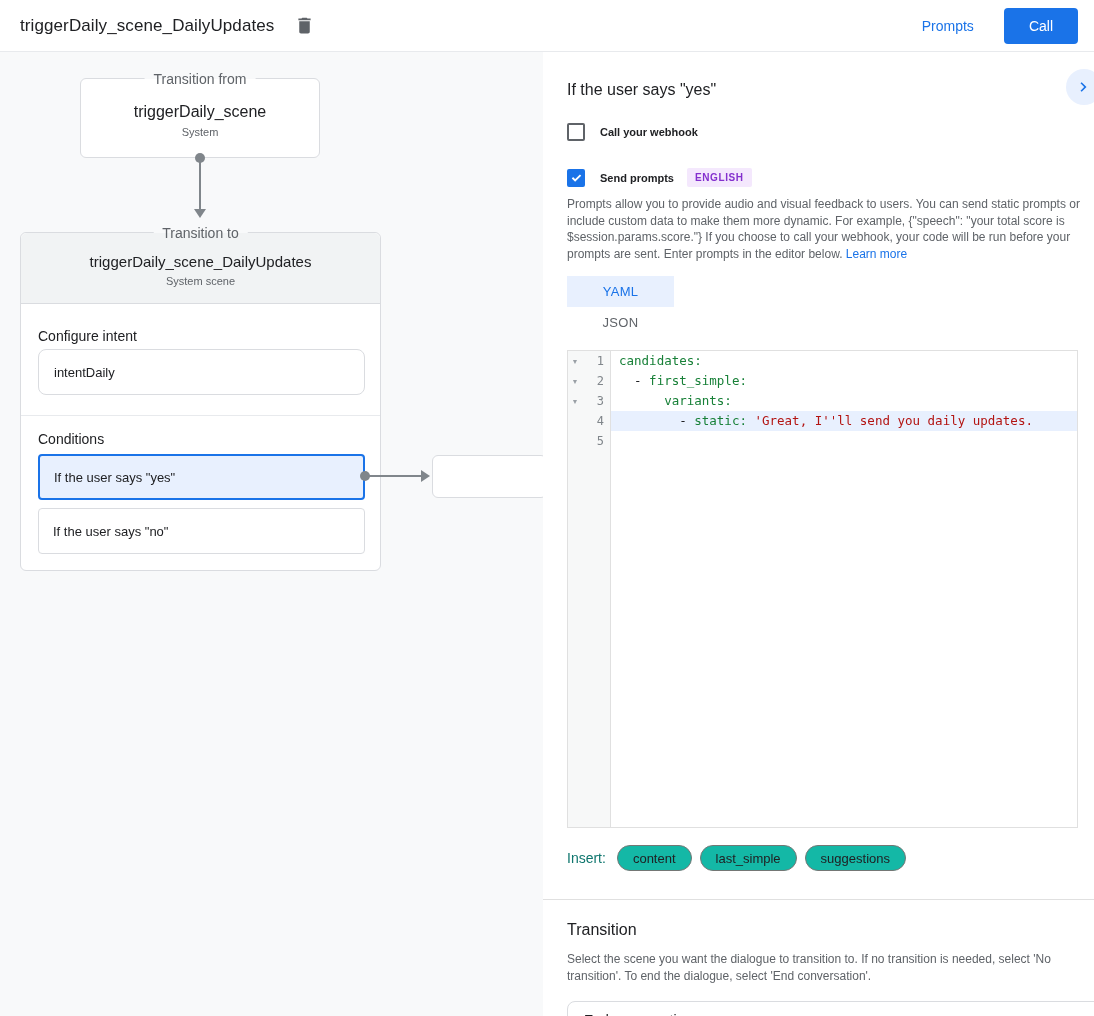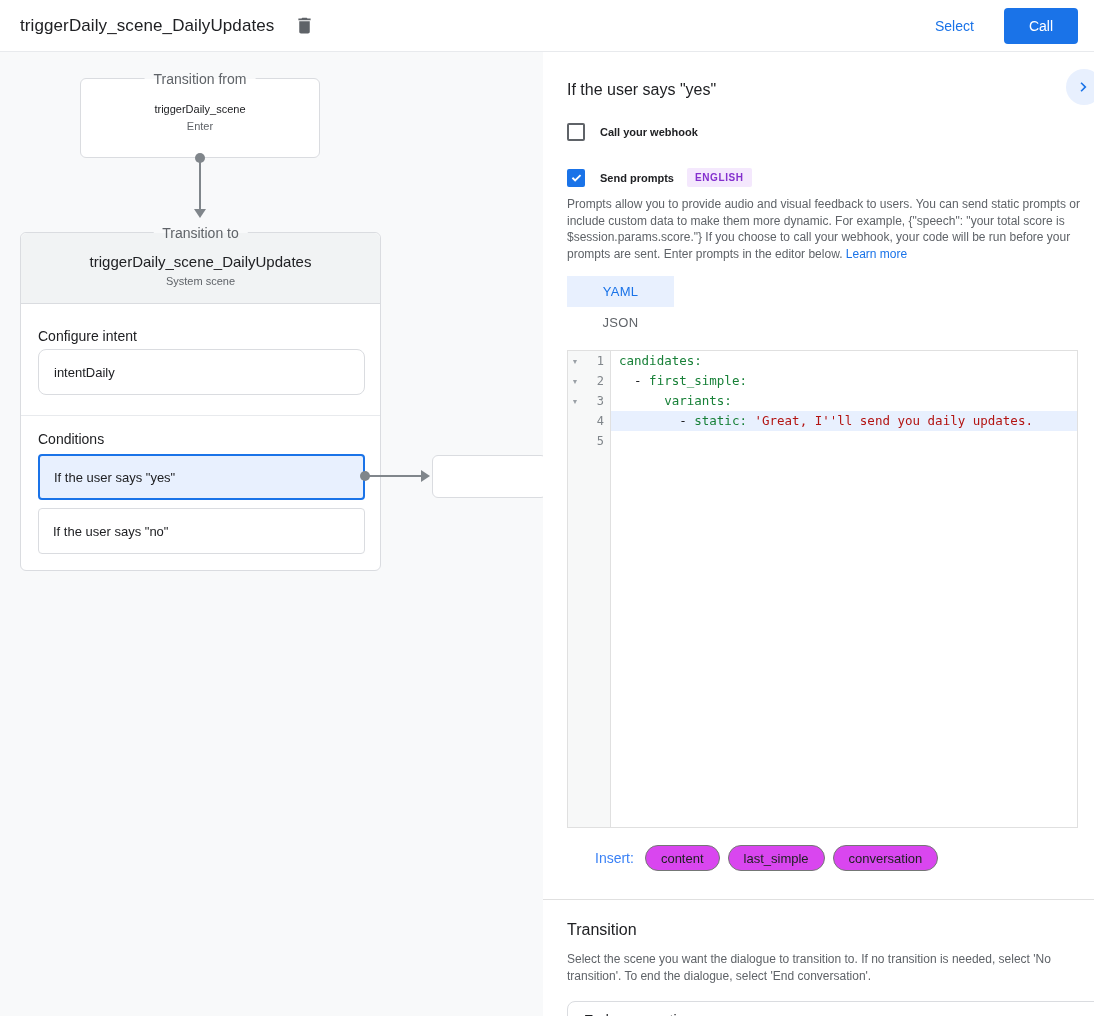--- a/index.html
+++ b/index.html
@@ -19,21 +19,21 @@
     font-family:inherit; cursor:pointer; }
   .save-btn { background:#1a73e8; border:none; color:#fff; font-size:14px; font-weight:500;
     font-family:inherit; border-radius:4px; height:36px; padding:0 25px; cursor:pointer; }
 
   
   .canvas { position:absolute; left:0; top:52px; width:543px; height:964px; background:#f8f9fa; overflow:hidden; }
   .flow-box { position:absolute; background:#fff; border:1px solid #dadce0; border-radius:6px; }
   .flow-legend { position:absolute; top:-8px; left:50%; transform:translateX(-50%); font-size:14px;
     color:#5f6368; padding:0 9px; white-space:nowrap; background:linear-gradient(#f8f9fa 50%, #ffffff 50%); }
   .from-box { left:80px; top:26px; width:240px; height:80px; }
-  .from-box .box-title { margin-top:24px; text-align:center; font-size:11px; color:#202124; }
+  .from-box .box-title { margin-top:24px; text-align:center; font-size:16px; color:#202124; }
   .box-subtitle { margin-top:5px; text-align:center; font-size:11px; color:#5f6368; }
 
   .conn-dot { position:absolute; width:10px; height:10px; border-radius:50%; background:#80868b; z-index:2; }
   .conn-line-v { position:absolute; width:2px; background:#80868b; }
   .conn-line-h { position:absolute; height:2px; background:#80868b; }
   .arrow-down { position:absolute; width:0; height:0; border-left:6px solid transparent;
     border-right:6px solid transparent; border-top:9px solid #80868b; }
   .arrow-right { position:absolute; width:0; height:0; border-top:6px solid transparent;
     border-bottom:6px solid transparent; border-left:9px solid #80868b; }
 
@@ -85,22 +85,22 @@
   .fold.has::before { content:"▼"; }
   .lnum { flex:1; text-align:right; padding-right:6px; color:#80868b; font-size:12px; }
   .code-col { flex:1; overflow:hidden; }
   .code-row { height:20px; line-height:20px; padding-left:8px; white-space:pre; overflow:hidden; }
   .code-row.hl { background:#e8f0fe; }
   .tok-key { color:#188038; }
   .tok-str { color:#b31412; }
   .tok-plain { color:#202124; }
 
   .insert-row { margin-top:17px; display:flex; align-items:center; }
-  .insert-label { font-size:14px; color:#3b82f6; margin-right:11px;margin-left:28px; }
-  .chip { border:1px solid #747775; border-radius:13px; background:#d946ef; height:26px; padding:4px 15px;
+  .insert-label { font-size:14px; color:#0f766e; margin-right:11px; }
+  .chip { border:1px solid #747775; border-radius:13px; background:#14b8a6; height:26px; padding:4px 15px;
     font-size:13px; color:#202124; font-family:inherit; cursor:pointer; margin-right:8px;
     display:flex; align-items:center; }
 
   .panel-divider { margin:28px 0 0 -24px; width:551px; border-top:1px solid #e0e0e0; }
   .transition-heading { margin-top:21px; font-size:16px; font-weight:400; color:#202124; }
   .transition-desc { margin-top:12px; width:516px; font-size:12px; line-height:16.5px; color:#5f6368; }
   .dropdown { margin-top:17px; width:590px; height:38px; border:1px solid #dadce0; border-radius:8px;
     display:flex; align-items:center; justify-content:space-between; padding:0 14px 0 16px;
     font-size:14px; color:#202124; cursor:pointer; background:#fff; }
   .dd-caret { width:0; height:0; border-left:5px solid transparent; border-right:5px solid transparent;
@@ -116,31 +116,31 @@
 <div class="header">
   <div class="header-left">
     <span class="page-title">triggerDaily_scene_DailyUpdates</span>
     <span class="trash-btn">
       <svg viewBox="0 0 24 24">
           <path d="M6 19c0 1.1.9 2 2 2h8c1.1 0 2-.9 2-2V7H6v12zM19 4h-3.5l-1-1h-5l-1 1H5v2h14V4z"></path>
         </svg>
     </span>
   </div>
   <div class="header-right">
-    <button class="cancel-btn">Select</button>
+    <button class="cancel-btn">Prompts</button>
     <button class="save-btn">Call</button>
   </div>
 </div>
 
 <div class="canvas">
 
   <div class="flow-box from-box">
     <span class="flow-legend">Transition from</span>
     <div class="box-title">triggerDaily_scene</div>
-    <div class="box-subtitle">Enter</div>
+    <div class="box-subtitle">System</div>
   </div>
 
   <span class="conn-dot" style="left:195px; top:101px;"></span>
   <span class="conn-line-v" style="left:199px; top:106px; height:52px;"></span>
   <span class="arrow-down" style="left:194px; top:157px;"></span>
 
   <div class="flow-box to-box">
     <div class="box-head">
       <span class="flow-legend">Transition to</span>
       <div class="box-title">triggerDaily_scene_DailyUpdates</div>
@@ -215,21 +215,21 @@
       <div class="code-row"><span class="tok-plain">      </span><span class="tok-key">variants:</span></div>
       <div class="code-row hl"><span class="tok-plain">        - </span><span class="tok-key">static: </span><span class="tok-str">'Great, I''ll send you daily updates.</span></div>
       <div class="code-row"></div>
     </div>
   </div>
 
   <div class="insert-row">
     <span class="insert-label">Insert:</span>
     <button class="chip">content</button>
     <button class="chip">last_simple</button>
-    <button class="chip">conversation</button>
+    <button class="chip">suggestions</button>
   </div>
 
   <div class="panel-divider"></div>
 
   <div class="transition-heading">Transition</div>
   <p class="transition-desc">Select the scene you want the dialogue to transition to. If no transition is needed, select 'No transition'. To end the dialogue, select 'End conversation'.</p>
 
   <div class="dropdown">
     <span>End conversation</span>
     <span class="dd-caret"></span>

